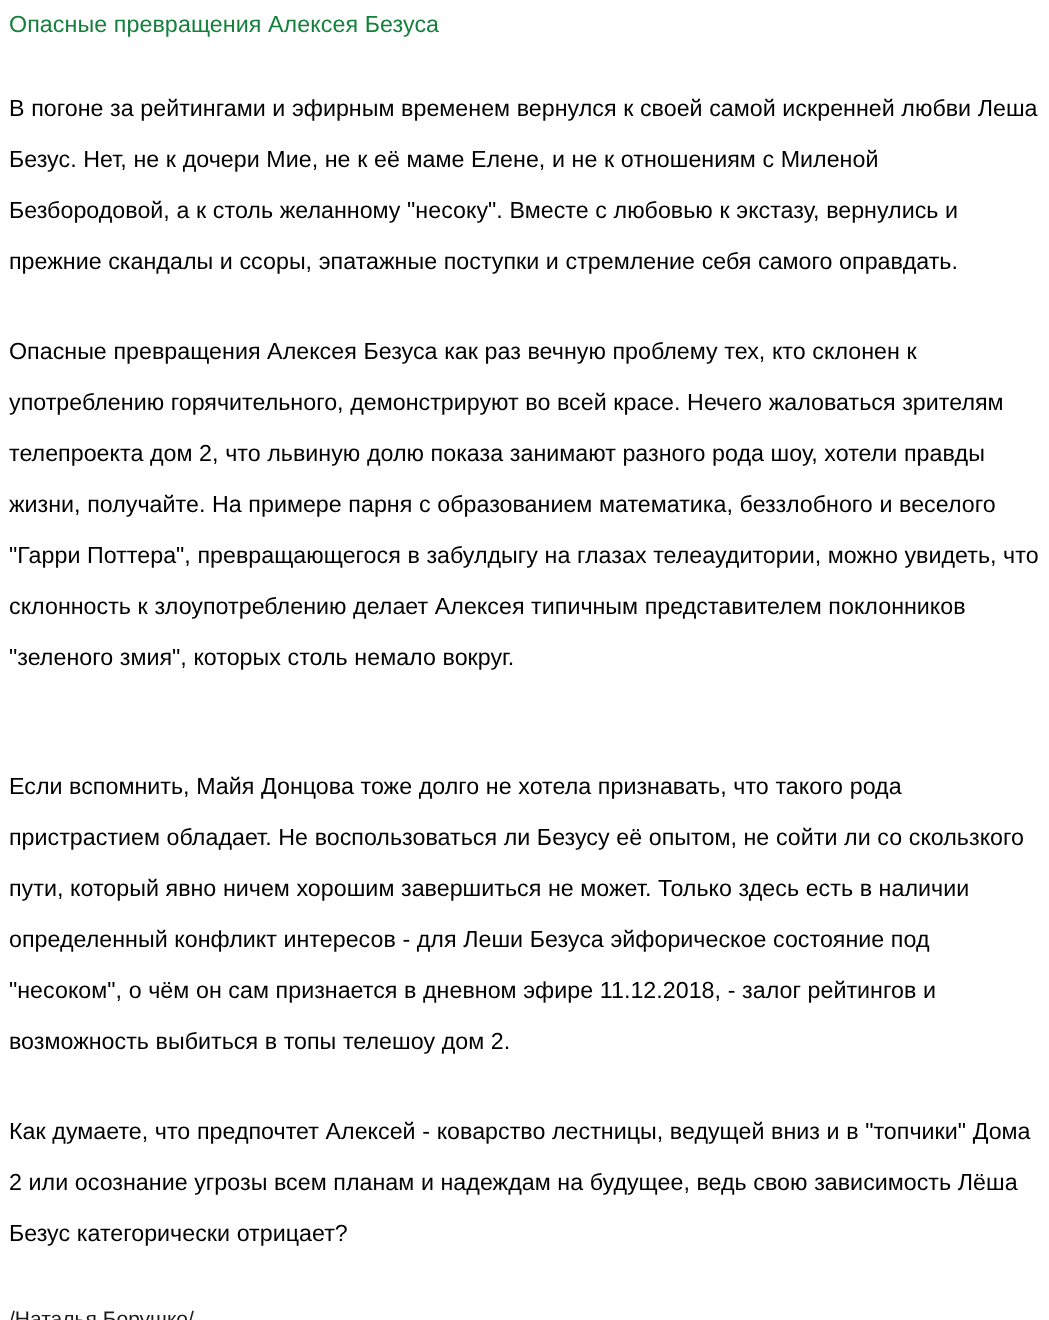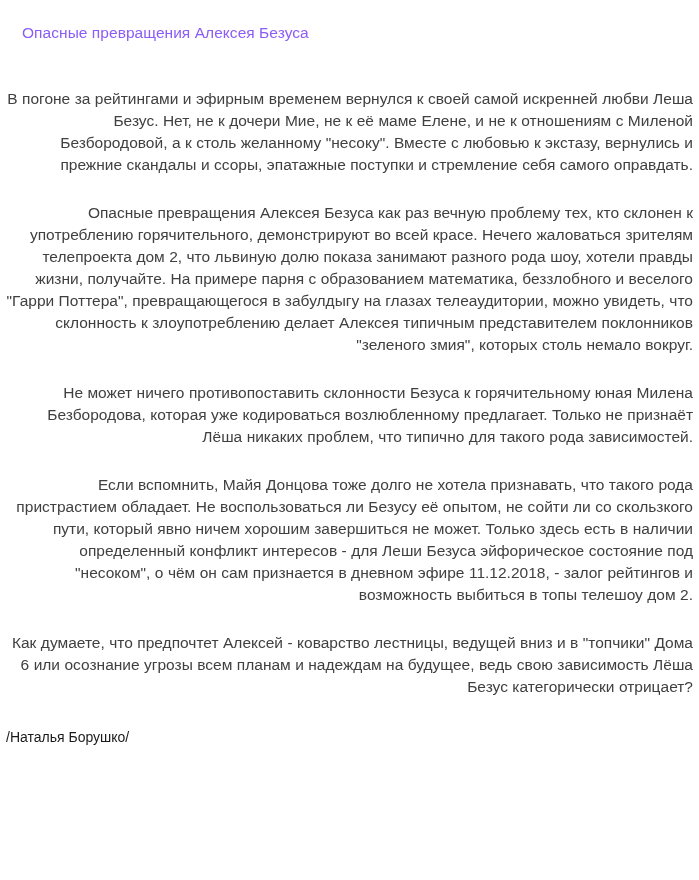--- a/index.html
+++ b/index.html
@@ -19,35 +19,35 @@
   }
   .article {
     padding: 0 6px;
     box-sizing: border-box;
     width: 699px;
   }
   .article-title {
     font-size: 15.5px;
     line-height: 26px;
     font-weight: 400;
-    color: #8b5cf6;
-    margin: 16px;
+    color: #15803d;
+    margin: 0;
     padding-top: 4px;
     letter-spacing: 0.05px;
   }
   .spacer {
     height: 26px;
   }
   .para {
     font-size: 15.5px;
-    line-height: 22px;
+    line-height: 34px;
     font-weight: 400;
-    color: #404040;
+    color: #000000;
     margin: 0;
-    text-align: right;
+    text-align: left;
     letter-spacing: 0.01px;
     word-spacing: 0.1px;
   }
   .signature {
     font-size: 14px;
     line-height: 26px;
     font-weight: 400;
     color: #1a1a1a;
     margin: 0;
   }
@@ -62,27 +62,26 @@
   <div class="spacer"></div>
 
   <p class="para">В погоне за рейтингами и эфирным временем вернулся к своей самой искренней любви Леша Безус. Нет, не к дочери Мие, не к её маме Елене, и не к отношениям с Миленой Безбородовой, а к столь желанному "несоку". Вместе с любовью к экстазу, вернулись и прежние скандалы и ссоры, эпатажные поступки и стремление себя самого оправдать.</p>
 
   <div class="spacer"></div>
 
   <p class="para">Опасные превращения Алексея Безуса как раз вечную проблему тех, кто склонен к употреблению горячительного, демонстрируют во всей красе. Нечего жаловаться зрителям телепроекта дом 2, что львиную долю показа занимают разного рода шоу, хотели правды жизни, получайте. На примере парня с образованием математика, беззлобного и веселого "Гарри Поттера", превращающегося в забулдыгу на глазах телеаудитории, можно увидеть, что склонность к злоупотреблению делает Алексея типичным представителем поклонников "зеленого змия", которых столь немало вокруг.</p>
 
   <div class="spacer"></div>
 
-  <p class="para">Не может ничего противопоставить склонности Безуса к горячительному юная Милена Безбородова, которая уже кодироваться возлюбленному предлагает. Только не признаёт Лёша никаких проблем, что типично для такого рода зависимостей.</p>
 
   <div class="spacer"></div>
 
   <p class="para">Если вспомнить, Майя Донцова тоже долго не хотела признавать, что такого рода пристрастием обладает. Не воспользоваться ли Безусу её опытом, не сойти ли со скользкого пути, который явно ничем хорошим завершиться не может. Только здесь есть в наличии определенный конфликт интересов - для Леши Безуса эйфорическое состояние под "несоком", о чём он сам признается в дневном эфире 11.12.2018, - залог рейтингов и возможность выбиться в топы телешоу дом 2.</p>
 
   <div class="spacer"></div>
 
-  <p class="para">Как думаете, что предпочтет Алексей - коварство лестницы, ведущей вниз и в "топчики" Дома 6 или осознание угрозы всем планам и надеждам на будущее, ведь свою зависимость Лёша Безус категорически отрицает?</p>
+  <p class="para">Как думаете, что предпочтет Алексей - коварство лестницы, ведущей вниз и в "топчики" Дома 2 или осознание угрозы всем планам и надеждам на будущее, ведь свою зависимость Лёша Безус категорически отрицает?</p>
 
   <div class="spacer"></div>
 
   <p class="signature">/Наталья Борушко/</p>
 
 </div>
 
 </body></html>

